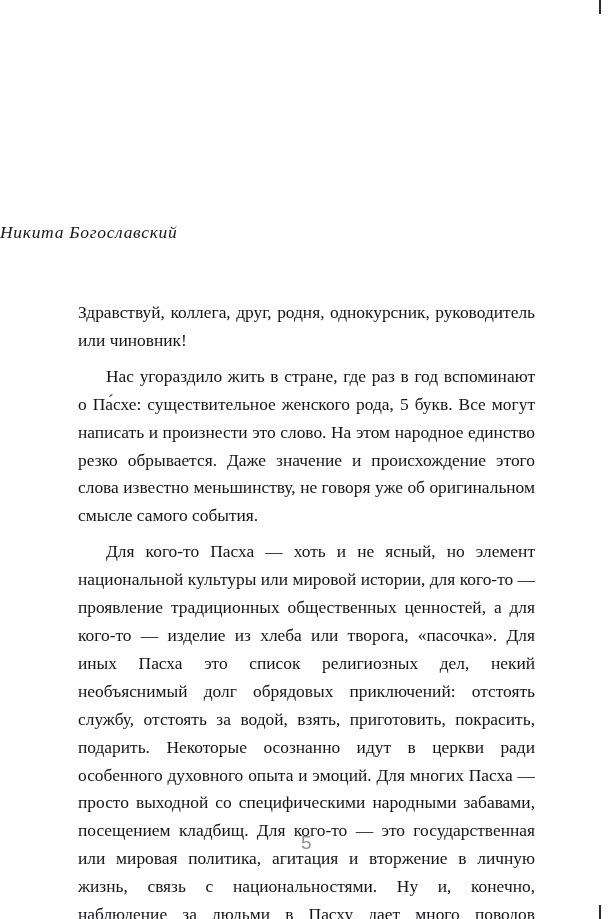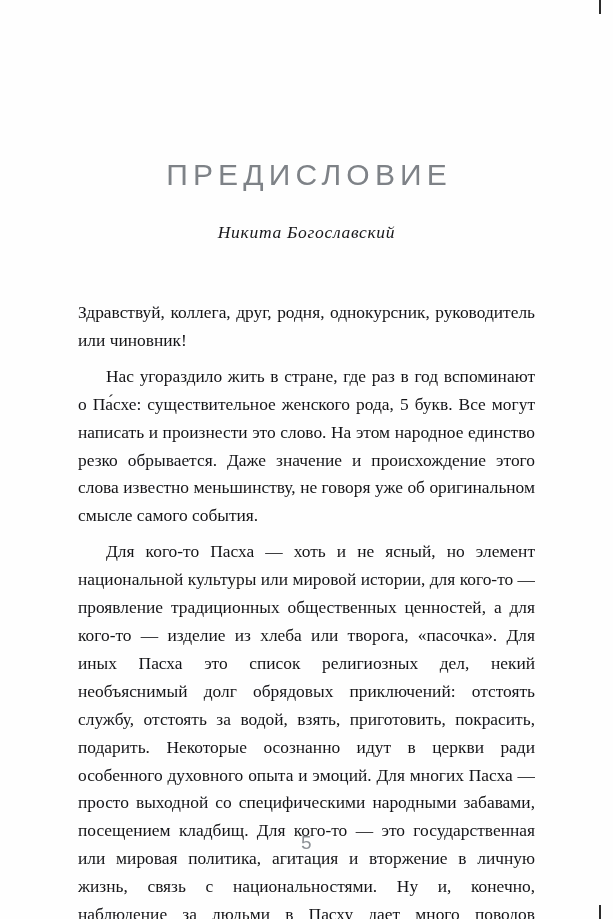--- a/index.html
+++ b/index.html
@@ -38,21 +38,20 @@
     text-indent: 5.2px;
     line-height: 1.2;
   }
 
   
   .byline {
     position: absolute;
     left: 0;
     right: 0;
     top: 221px;
-    text-align: center;
     font-family: "Liberation Serif", "DejaVu Serif", serif;
     font-style: italic;
     font-size: 17.5px;
     letter-spacing: 0.7px;
     color: #17171a;
     line-height: 1.3;
   }
 
   
   .body-block {
@@ -109,21 +108,20 @@
     height: 14px;
   }
 </style>
 </head>
 <body>
 
 <div class="page">
 
   <div class="scan-artifact top"></div>
 
-  <h1 class="chapter-title">ПРЕДИСЛОВИЕ</h1>
 
   <div class="byline">Никита Богославский</div>
 
   <div class="body-block">
     <p>Здравствуй, коллега, друг, родня, однокурсник, руководитель или чиновник!</p>
     <p class="indented">Нас угораздило жить в стране, где раз в год вспоминают о Па́схе: существительное женского рода, 5 букв. Все могут написать и произнести это слово. На этом народное единство резко обрывается. Даже значение и происхождение этого слова известно меньшинству, не говоря уже об оригинальном смысле самого события.</p>
     <p class="indented">Для кого-то Пасха — хоть и не ясный, но элемент национальной культуры или мировой истории, для кого-то — проявление традиционных общественных ценностей, а для кого-то — изделие из хлеба или творога, «пасочка». Для иных Пасха это список религиозных дел, некий необъяснимый долг обрядовых приключений: отстоять службу, отстоять за водой, взять, приготовить, покрасить, подарить. Некоторые осознанно идут в церкви ради особенного духовного опыта и эмоций. Для многих Пасха — просто выходной со специфическими народными забавами, посещением кладбищ. Для кого-то — это государственная или мировая политика, агитация и вторжение в личную жизнь, связь с национальностями. Ну и, конечно, наблюдение за людьми в Пасху дает много поводов комедиантам для подтрунивания над стариками или</p>
   </div>
 
   <div class="folio">5</div>

